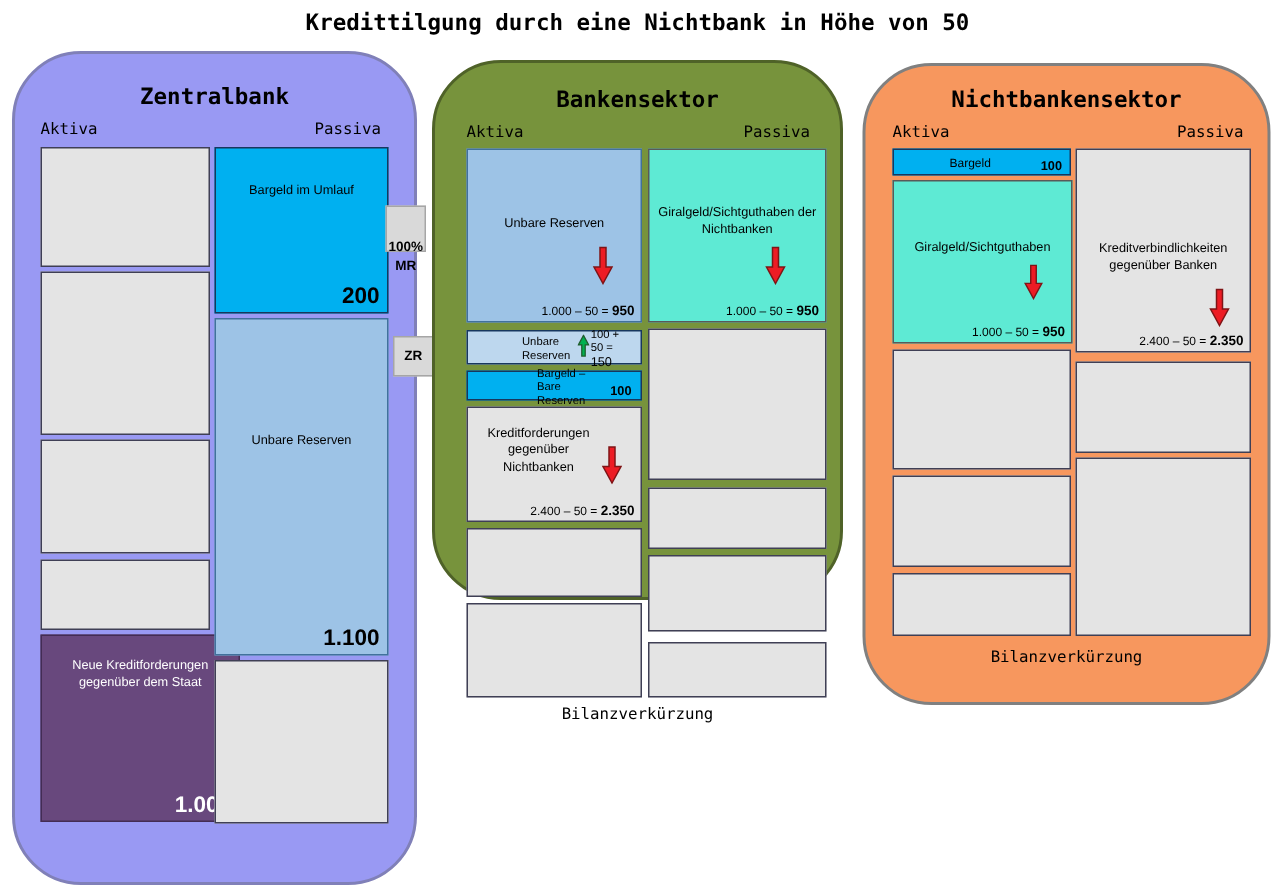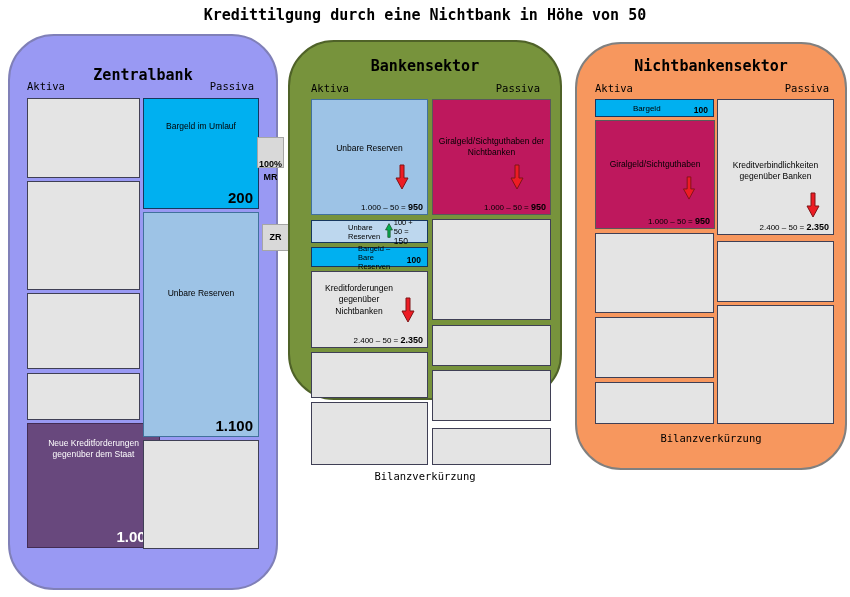--- a/index.html
+++ b/index.html
@@ -9,21 +9,21 @@
          font-family:"DejaVu Sans Mono",monospace;font-weight:bold;font-size:15px;}
   .sector{position:absolute;border-radius:46px;box-sizing:border-box;}
   .sector-header{position:absolute;left:0;width:100%;text-align:center;
                  font-family:"DejaVu Sans Mono",monospace;font-weight:bold;font-size:15px;}
   .colhead{position:absolute;font-family:"DejaVu Sans Mono",monospace;font-size:10.5px;}
   .box{position:absolute;box-sizing:border-box;background:#E4E4E4;border:1px solid #3F3F55;
        font-size:8.5px;}
   .cyan{background:#00B0F0;border-color:#17375E;}
   .lblue{background:#9DC3E6;border-color:#41719C;}
   .xlblue{background:#BDD7EE;border-color:#17375E;}
-  .yellow{background:#be185d;border-color:#595959;padding-left:21px;}
+  .yellow{background:#5eead4;border-color:#595959;padding-left:21px;}
   .purple{background:#68487D;border-color:#432C54;color:#fff;}
   .boxlabel{position:absolute;left:0;width:100%;text-align:center;line-height:1.35;}
   .val{position:absolute;right:5px;bottom:2px;font-weight:bold;font-size:15px;}
   .calc{position:absolute;right:4px;bottom:2px;font-size:8px;white-space:nowrap;}
   .calc .res{font-weight:bold;font-size:9px;}
   .arrow{position:absolute;}
   .footer{position:absolute;left:0;width:100%;text-align:center;
           font-family:"DejaVu Sans Mono",monospace;font-size:10.5px;}
   .conn-label{position:absolute;background:#D9D9D9;border:1px solid #A6A6A6;box-sizing:border-box;
           text-align:center;font-weight:bold;font-size:9px;line-height:13px;}
@@ -31,21 +31,21 @@
   .inline-row{display:flex;align-items:center;height:100%;padding:0 4px;box-sizing:border-box;margin-left:32px;}
 </style>
 </head>
 <body>
 
 <div id="stage">
 
   <div class="title">Kredittilgung durch eine Nichtbank in Höhe von 50</div>
 
   <div class="sector" style="left:8px;top:34px;width:270px;height:556px;background:#9999F3;border:2px solid #8080B8;">
-    <div class="sector-header" style="top:30px;">Zentralbank</div>
+    <div class="sector-header" style="top:19px;">Zentralbank</div>
     <div class="colhead" style="left:17px;top:44px;">Aktiva</div>
     <div class="colhead" style="right:22px;top:44px;">Passiva</div>
 
     <div class="box" style="left:17px;top:62px;width:113px;height:80px;"></div>
     <div class="box" style="left:17px;top:145px;width:113px;height:109px;"></div>
     <div class="box" style="left:17px;top:257px;width:113px;height:76px;"></div>
     <div class="box" style="left:17px;top:337px;width:113px;height:47px;"></div>
     <div class="box purple" style="left:17px;top:387px;width:133px;height:125px;">
       <div class="boxlabel" style="top:14px;padding:0 8px;width:auto;left:0;right:0;">Neue Kreditforderungen gegenüber dem Staat</div>
       <div class="val">1.000</div>

